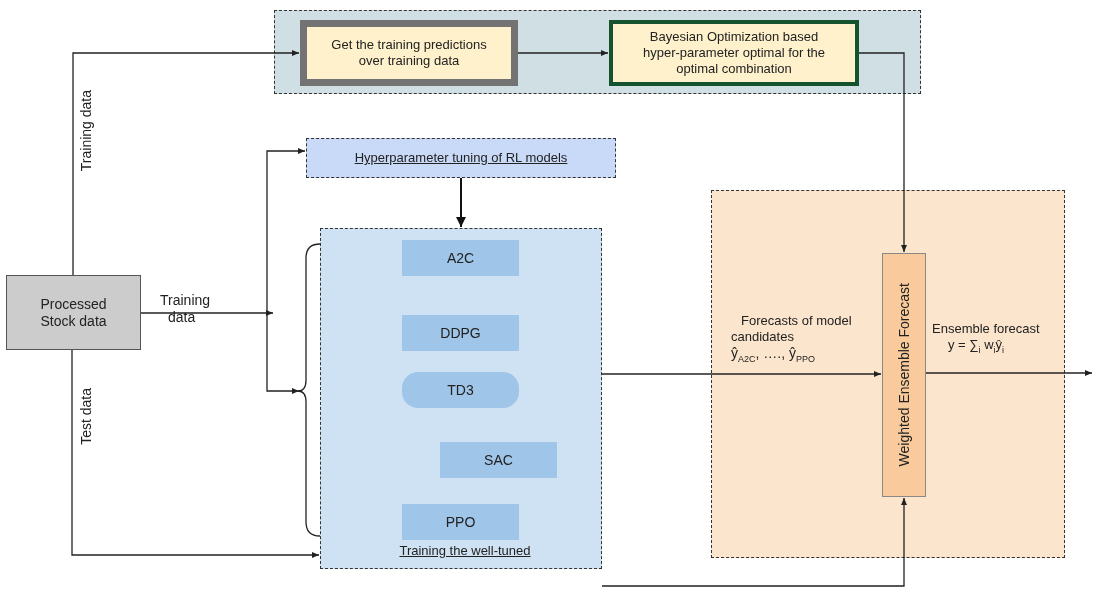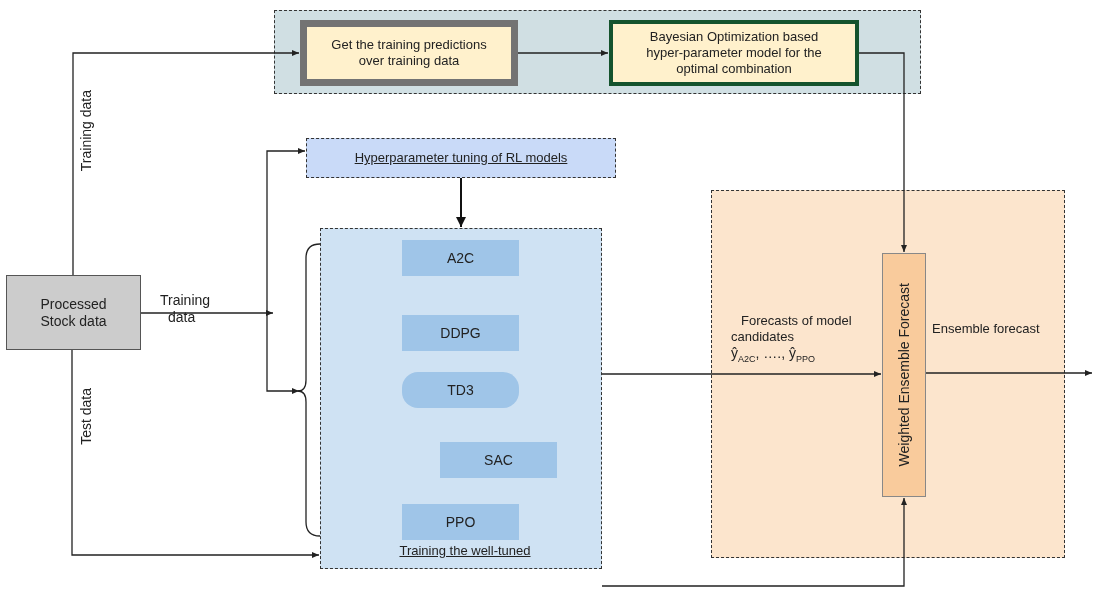--- a/index.html
+++ b/index.html
@@ -23,21 +23,21 @@
 <div class="abs center t13" style="left:300px; top:20px; width:218px; height:66px; background:#fff1cc; border:7px solid #737373;">
   <div>
     <div>Get the training predictions</div>
     <div>over training data</div>
   </div>
 </div>
 
 <div class="abs center t13" style="left:609px; top:20px; width:250px; height:66px; background:#fff1cc; border:4px solid #14532d;">
   <div>
     <div>Bayesian Optimization based</div>
-    <div>hyper-parameter model for the</div>
+    <div>hyper-parameter optimal for the</div>
     <div>optimal combination</div>
   </div>
 </div>
 
 <div class="abs dashed center t13" style="left:306px; top:138px; width:310px; height:40px; background:#c9daf8;">
   <span class="u">Hyperparameter tuning of RL models</span>
 </div>
 
 <div class="abs dashed" style="left:320px; top:228px; width:282px; height:341px; background:#cfe2f3;"></div>
 
@@ -122,13 +122,17 @@
 <div class="abs t13" style="left:731px; top:313px; width:150px;">
   <div style="padding-left:10px;">Forecasts of model</div>
   <div>candidates</div>
   <div style="font-size:14px;">
     <span>ŷ</span><sub>A2C</sub><span>, ….,</span> <span>ŷ</span><sub>PPO</sub>
   </div>
 </div>
 
 <div class="abs t13" style="left:932px; top:321px; width:130px;">
   <div>Ensemble forecast</div>
+  <div style="padding-left:16px; font-size:13px;">
+    <span>y = ∑</span><sub>i</sub>
+    <span>w</span><sub>i</sub><span>ŷ</span><sub>i</sub>
+  </div>
 </div>
 
 </body></html>

